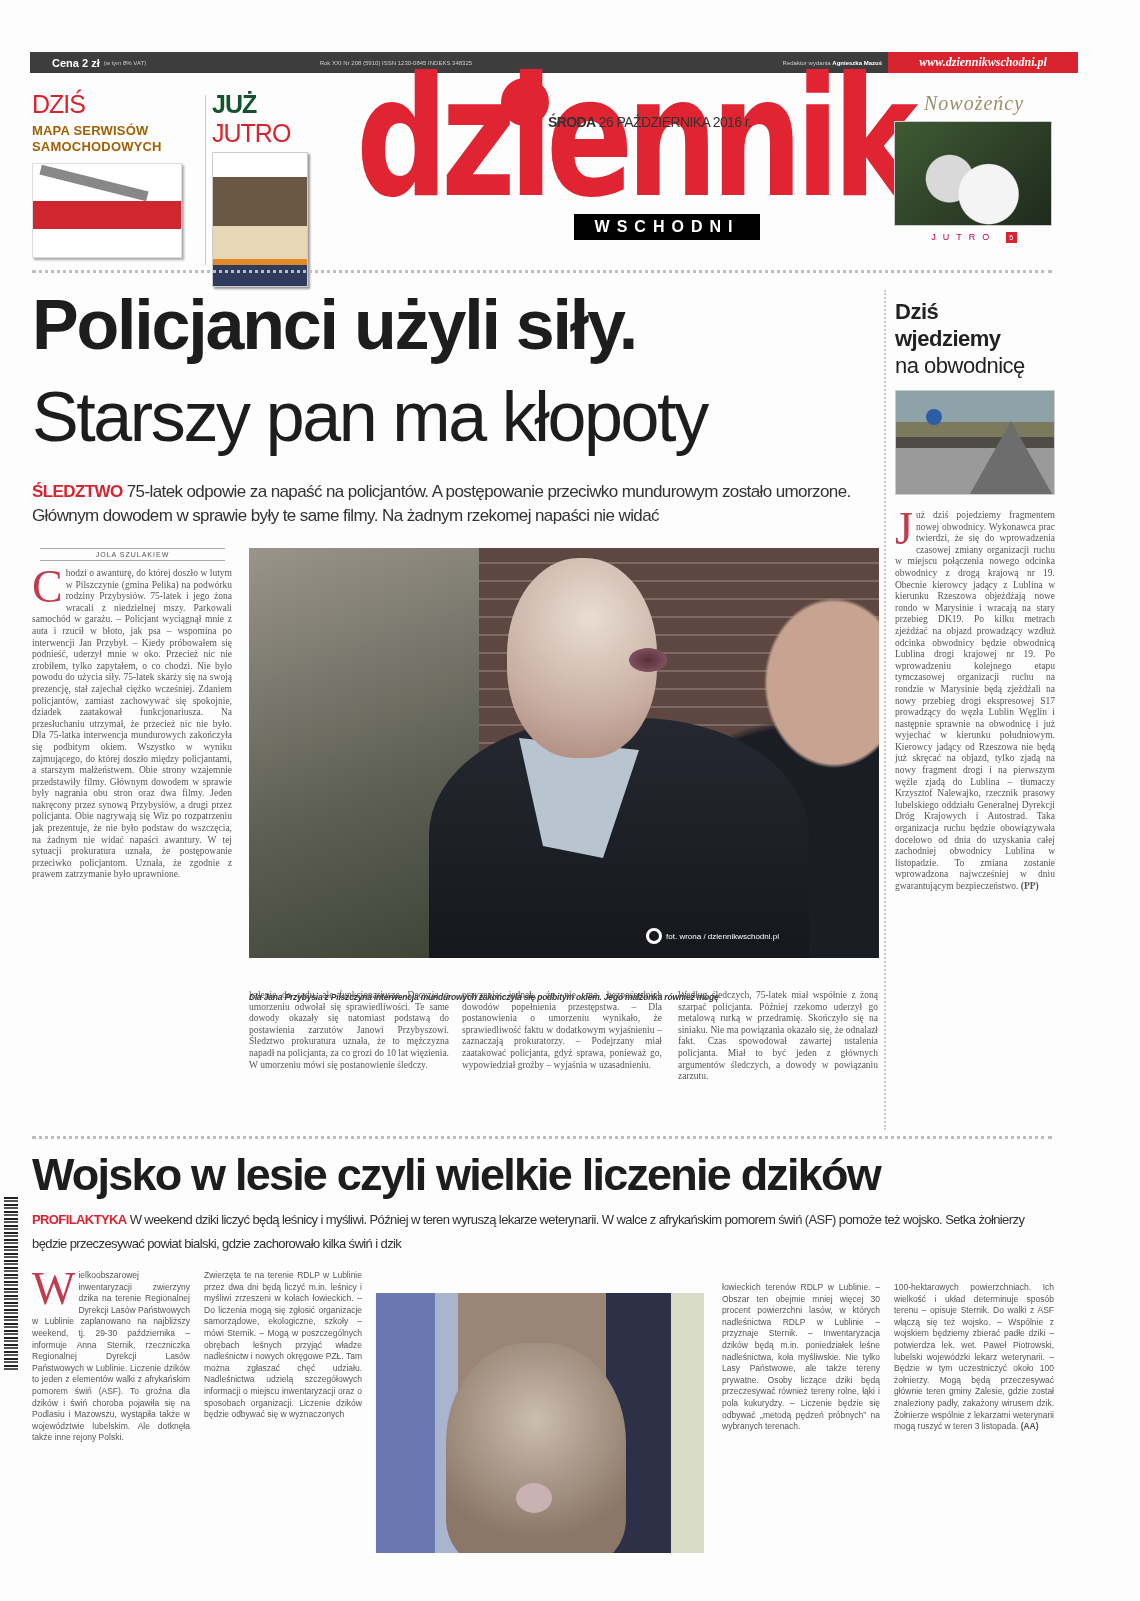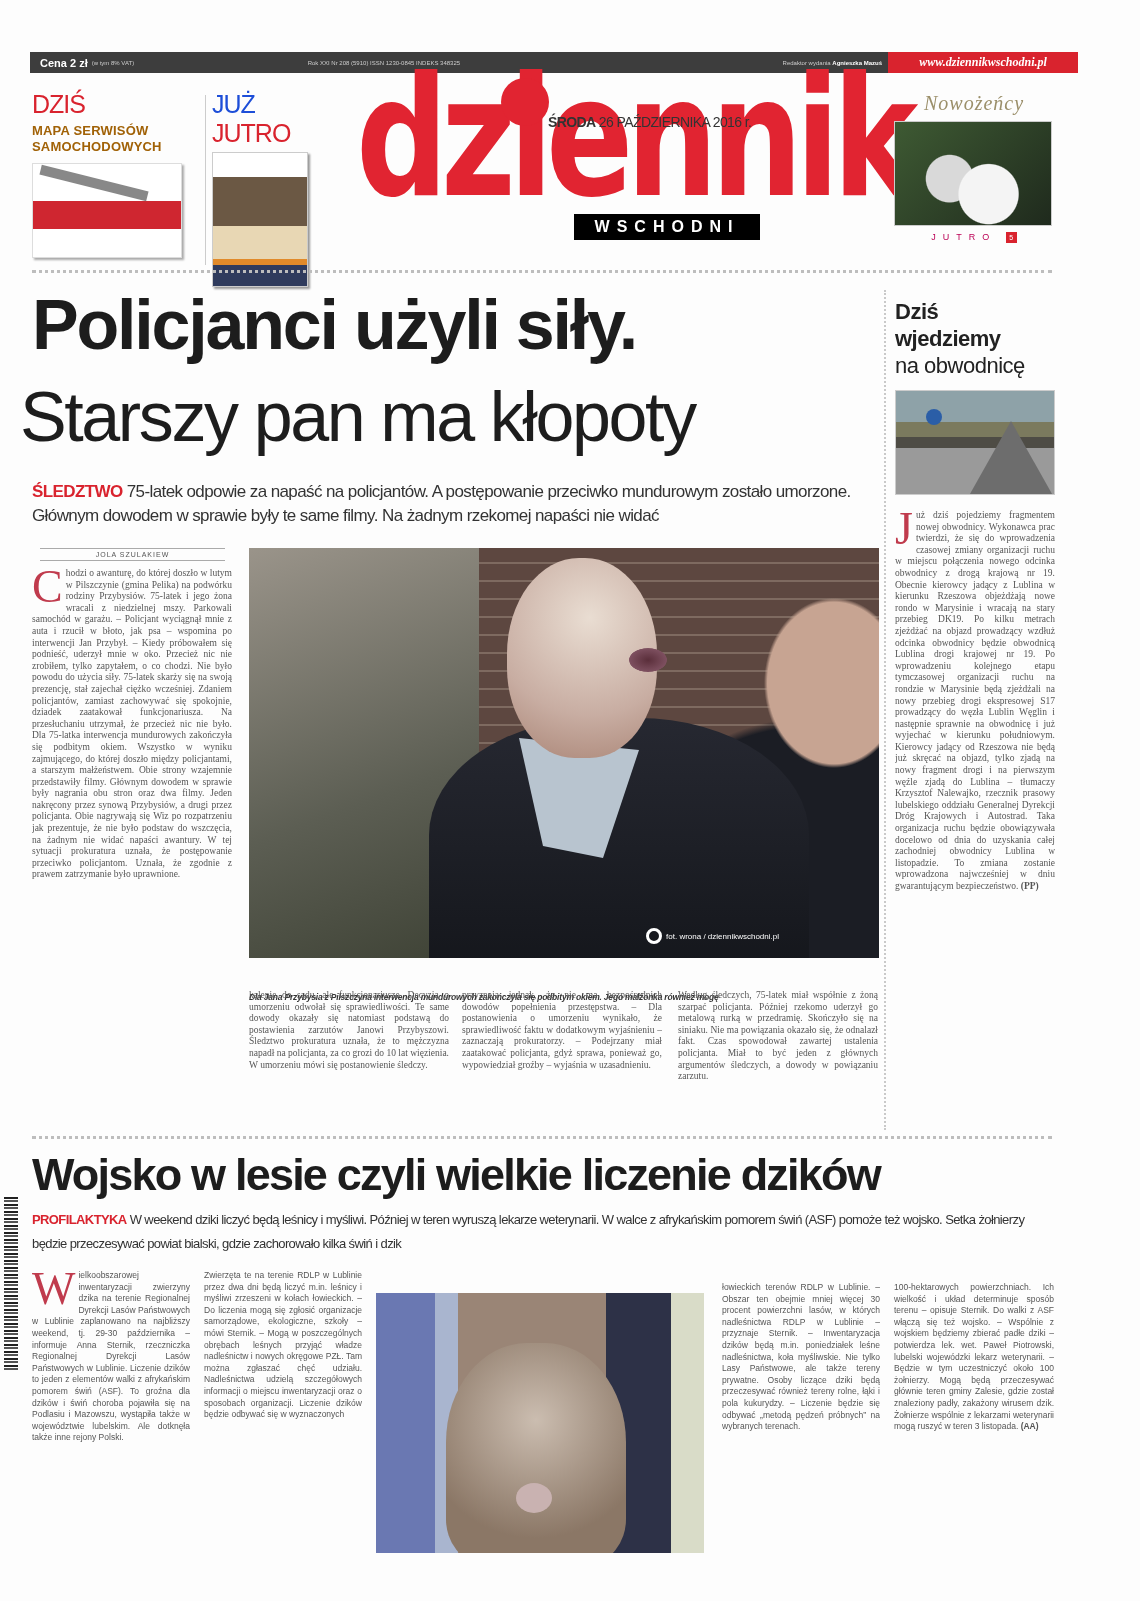--- a/index.html
+++ b/index.html
@@ -1,58 +1,58 @@
 <!DOCTYPE html>
 <html><head>
 <meta charset="utf-8">
 <style>
   * { box-sizing: border-box; margin: 0; padding: 0; }
   html, body { width: 1140px; height: 1601px; background: #fdfdfd; overflow: hidden; }
   body { font-family: "Liberation Sans", sans-serif; color: #222; position: relative; }
 
   
   .topbar { position: absolute; left: 30px; top: 52px; width: 1048px; height: 21px; background: #3d3d3d; display: flex; align-items: center; color: #e8e8e8; font-size: 7px; }
-  .topbar .price { font-weight: bold; font-size: 11px; padding-left: 10px; color: #fff; }
+  .topbar .price { font-weight: bold; font-size: 11px; padding-left: 22px; color: #fff; }
   .topbar .vat { font-size: 6px; padding-left: 4px; color: #ccc; width: 220px; }
   .topbar .issue { font-size: 6px; color: #ccc; flex: 1; }
   .topbar .editor { font-size: 6px; color: #ccc; padding-right: 6px; }
   .topbar .editor b { color: #fff; }
   .topbar .url { background: #d9232e; height: 21px; width: 190px; display: flex; align-items: center; justify-content: center; color: #fff; font-size: 12px; font-weight: bold; font-family: "Liberation Serif", serif; font-style: italic; }
 
   
   .teaser-left { position: absolute; left: 32px; top: 90px; width: 160px; }
   .teaser-left .dzis { font-family: "Liberation Sans Narrow","Liberation Sans", sans-serif; font-size: 25px; color: #d9232e; letter-spacing: -1px; font-weight: 300; }
   .teaser-left .title { font-size: 13px; font-weight: bold; color: #a16207; line-height: 16px; margin-top: 4px; letter-spacing: 0.2px; }
   .teaser-left .thumb { margin-top: 8px; width: 150px; height: 95px; background: linear-gradient(#fff 0 40%, #cf2630 40% 70%, #fff 70%); border: 1px solid #ddd; box-shadow: 2px 2px 2px #aaa; position: relative; }
   .teaser-left .thumb::before { content:""; position:absolute; left:6px; top:14px; width:110px; height:10px; background:#888; transform: rotate(14deg); }
   .vline { position:absolute; left: 205px; top: 95px; width:1px; height:170px; background:#ccc; }
   .teaser-mid { position: absolute; left: 212px; top: 90px; width: 110px; }
   .teaser-mid .hd { font-size: 25px; letter-spacing: -1px; }
-  .teaser-mid .hd .a { color:#1d4ed8; }
+  .teaser-mid .hd .a { color:#14532d;font-weight:bold; }
   .teaser-mid .hd .b { color:#d9232e; }
   .teaser-mid .cover { margin-top: 4px; width: 96px; height: 135px; border: 1px solid #ccc; box-shadow: 2px 2px 2px #999; background: linear-gradient(#fff 0 18%, #6b5844 18% 55%, #e8d7b4 55% 80%, #e18a2a 80% 84%, #2f3b5d 84%); }
 
   .logo { position: absolute; left: 356px; top: 76px; width: 510px; height: 175px; }
   .logo .word { position: absolute; left: 0; top: -20px; font-family: "DejaVu Sans", sans-serif; font-weight: bold; font-size: 165px; color: #e12431; letter-spacing: -9px; transform: scaleX(0.78); transform-origin: left top; line-height: 1; }
   .logo .dot { position: absolute; left: 145px; top: 2px; width: 48px; height: 48px; border-radius: 50%; background: #e12431; }
   .logo .date { position: absolute; left: 192px; top: 38px; font-size: 14px; color: #333; letter-spacing: -0.6px; }
   .logo .date b { font-weight: bold; }
   .logo .sub { position: absolute; left: 218px; top: 138px; width: 186px; height: 26px; background: #000000; color: #fff; font-weight: bold; font-size: 16px; letter-spacing: 7px; display: flex; align-items: center; justify-content: center; }
 
   .teaser-right { position: absolute; left: 894px; top: 92px; width: 160px; text-align: center; }
   .teaser-right .brand { font-family: "Liberation Serif", serif; font-style: italic; font-size: 20px; color: #9b8f6a; letter-spacing: 1px; }
   .teaser-right .photo { margin-top: 6px; width: 158px; height: 105px; background: radial-gradient(circle at 60% 70%, #f4f4f4 0 25%, transparent 26%), radial-gradient(circle at 35% 55%, #d9d9d9 0 20%, transparent 21%), linear-gradient(135deg, #3e5a33, #1f2a1d); border: 1px solid #ccc; }
   .teaser-right .strona { margin-top: 6px; font-size: 9px; letter-spacing: 7px; color: #b05; }
   .teaser-right .strona span.n { display: inline-block; width: 11px; height: 11px; background:#d9232e; color:#fff; font-size: 7px; letter-spacing:0; line-height:11px; }
 
   .dotline { position: absolute; height: 0; border-top: 3px dotted #bdbdbd; }
 
   
   .h1a { position: absolute; left: 32px; top: 290px; font-size: 70px; font-weight: bold; letter-spacing: -2.2px; color: #1d1d1d; line-height: 1; }
-  .h1b { position: absolute; left: 20px; top: 382px; font-size: 70px; letter-spacing: -2.4px; color: #1d1d1d; line-height: 1; font-weight: normal; }
+  .h1b { position: absolute; left: 32px; top: 382px; font-size: 70px; letter-spacing: -2.4px; color: #1d1d1d; line-height: 1; font-weight: normal; }
   .lead { position: absolute; left: 32px; top: 480px; width: 840px; font-size: 17px; line-height: 24px; color: #333; letter-spacing: -0.6px; }
   .lead .kicker { color: #d9232e; font-weight: bold; }
 
   .col { position: absolute; font-family: "Liberation Serif", serif; font-size: 9.5px; line-height: 11.6px; color: #555; text-align: justify; overflow: hidden; }
   .byline { position: absolute; left: 40px; top: 548px; width: 185px; border-top: 1px solid #aaa; border-bottom: 1px solid #aaa; font-size: 7px; text-align: center; color: #555; letter-spacing: 1px; padding: 2px 0; }
   .dropcap { float: left; font-family: "Liberation Serif", serif; color: #c03b4d; font-size: 46px; line-height: 38px; margin-right: 3px; }
 
   .mainphoto { position: absolute; left: 249px; top: 548px; width: 630px; height: 410px; overflow: hidden;
     background:
       radial-gradient(ellipse 70px 85px at 585px 135px, #c7a492 0 95%, transparent 100%),

